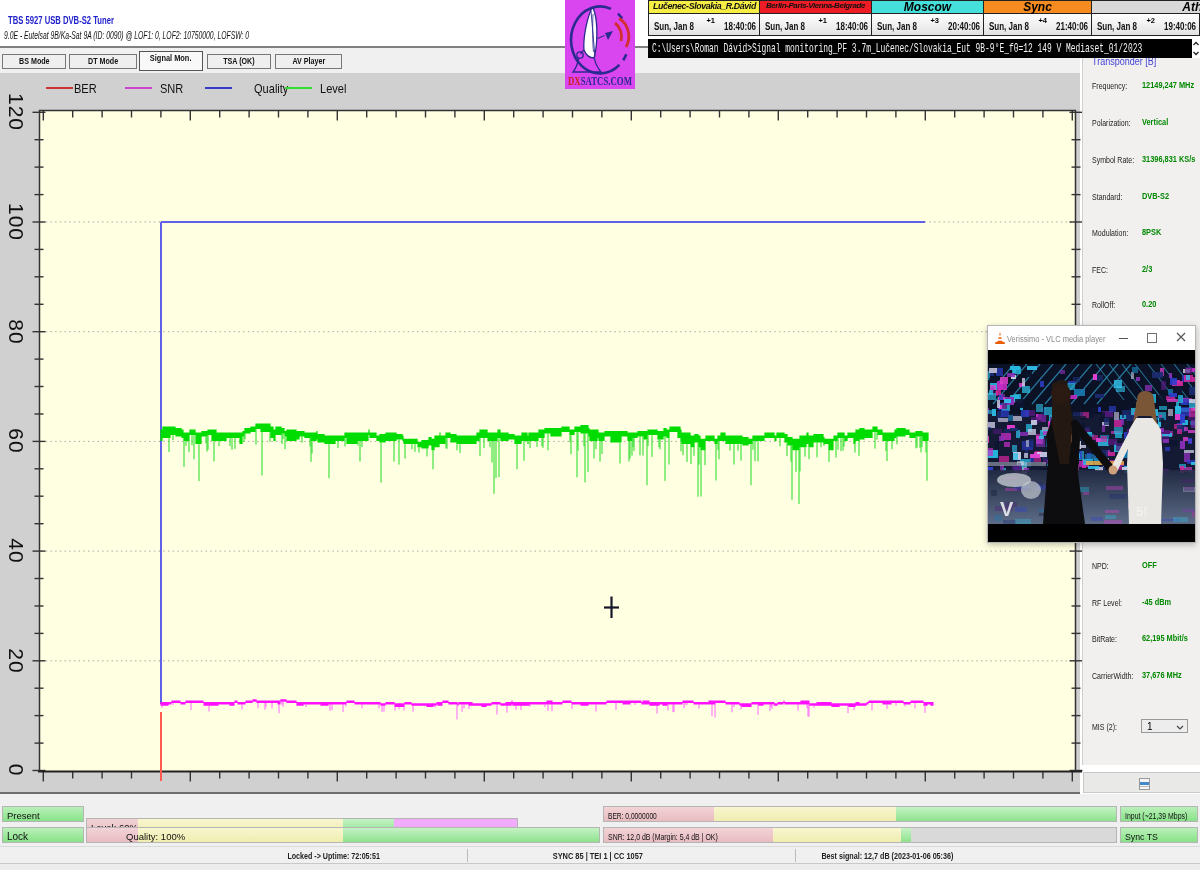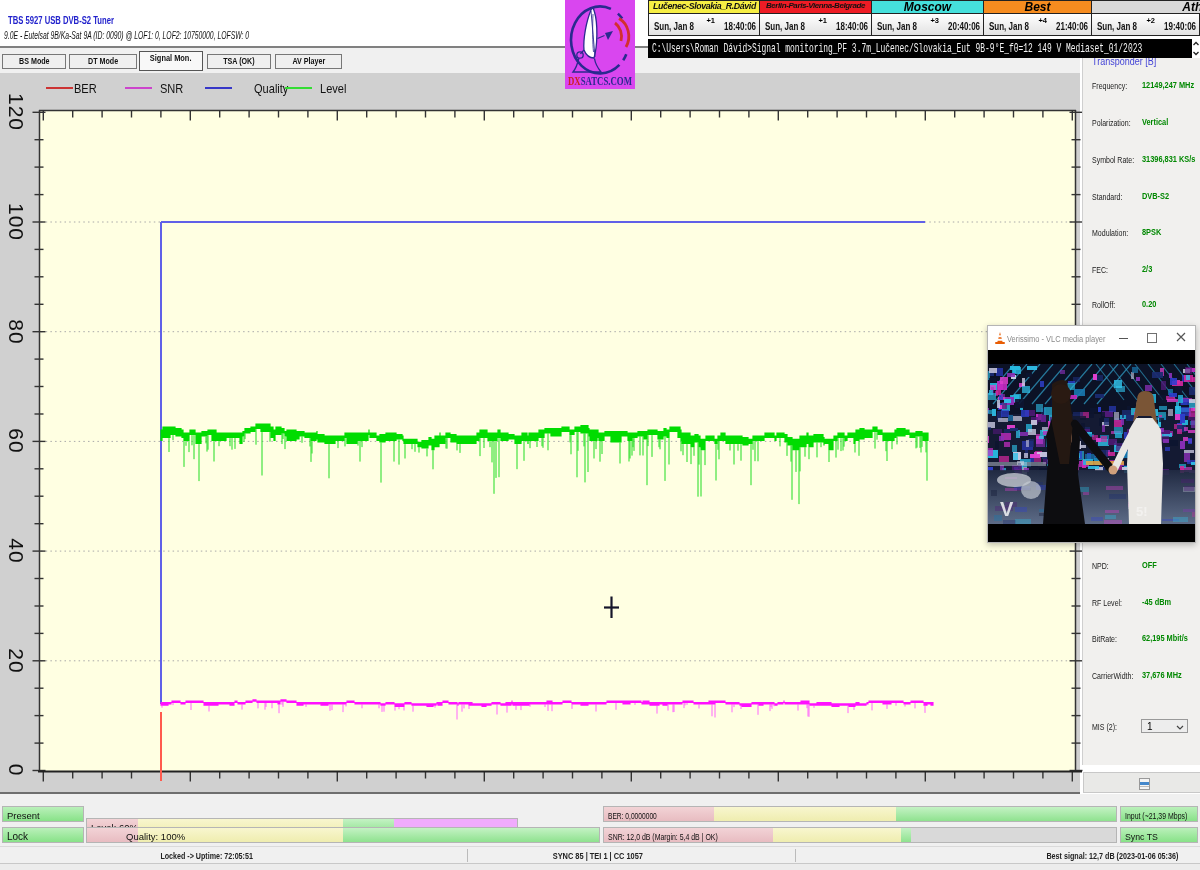--- a/index.html
+++ b/index.html
@@ -221,21 +221,21 @@
 <div class="abs" style="left:1083px;top:772px;width:117px;height:21px;background:#e9e9e7;border:1px solid #c8c8c8;border-right:none;"></div>
 <div class="abs" style="left:1139px;top:778px;width:11px;height:12px;background:#f4f4f4;border:1px solid #999;">
   <div style="position:absolute;left:0;top:2.5px;width:100%;height:3px;background:#4488cc;"></div>
   <div style="position:absolute;left:0;top:7px;width:100%;height:1px;background:#bbb;"></div>
 </div>
 
 <div class="abs" style="left:648px;top:0;width:552px;height:36px;font-weight:bold;z-index:30;">
   <div style="position:absolute;left:0;top:0;width:112px;height:14px;background:#f6ee44;border:1px solid #222;font-style:italic;text-align:center;line-height:12px;overflow:hidden;"><span style="display:inline-block;transform:scaleX(0.98);transform-origin:50% 0;font-size:9px;font-weight:bold;color:#111;white-space:nowrap;vertical-align:top;line-height:normal;letter-spacing:-0.4px;">Lučenec-Slovakia_R.Dávid</span></div>
   <div style="position:absolute;left:112px;top:0;width:112px;height:14px;background:#ee1c25;border:1px solid #222;border-left:none;font-style:italic;text-align:center;line-height:12px;overflow:hidden;"><span style="display:inline-block;transform:scaleX(1.0);transform-origin:50% 0;font-size:8px;font-weight:bold;color:#111;white-space:nowrap;vertical-align:top;line-height:normal;letter-spacing:-0.4px;">Berlin-Paris-Vienna-Belgrade</span></div>
   <div style="position:absolute;left:224px;top:0;width:112px;height:14px;background:#45e0dc;border:1px solid #222;border-left:none;font-style:italic;font-size:12px;text-align:center;line-height:12px;">Moscow</div>
-  <div style="position:absolute;left:336px;top:0;width:108px;height:14px;background:#f68c1f;border:1px solid #222;border-left:none;font-style:italic;font-size:12px;text-align:center;line-height:12px;">Best</div>
+  <div style="position:absolute;left:336px;top:0;width:108px;height:14px;background:#f68c1f;border:1px solid #222;border-left:none;font-style:italic;font-size:12px;text-align:center;line-height:12px;">Sync</div>
   <div style="position:absolute;left:444px;top:0;width:132px;height:14px;background:#d8d8d8;border:1px solid #222;border-left:none;font-style:italic;font-size:12px;text-align:right;line-height:12px;">Athens</div>
 <div style="position:absolute;left:0px;top:14px;width:112px;height:22px;background:linear-gradient(#ffffff,#e2e2e2);border:1px solid #222;border-top:none;">
   <span class="tx" style="left:5px;top:6.5px;"><span style="display:inline-block;transform:scaleX(0.8);transform-origin:0 0;font-size:10px;font-weight:bold;color:#111;white-space:nowrap;vertical-align:top;line-height:normal;">Sun, Jan 8</span></span>
   <span class="tx" style="right:44px;top:2px;font-size:7.5px;line-height:normal;">+1</span>
   <span class="tx" style="right:3px;top:6.5px;"><span style="display:inline-block;transform:scaleX(0.8);transform-origin:100% 0;font-size:10px;font-weight:bold;color:#111;white-space:nowrap;vertical-align:top;line-height:normal;">18:40:06</span></span>
 </div>
     <div style="position:absolute;left:112px;top:14px;width:112px;height:22px;background:linear-gradient(#ffffff,#e2e2e2);border:1px solid #222;border-top:none;border-left:none;">
   <span class="tx" style="left:5px;top:6.5px;"><span style="display:inline-block;transform:scaleX(0.8);transform-origin:0 0;font-size:10px;font-weight:bold;color:#111;white-space:nowrap;vertical-align:top;line-height:normal;">Sun, Jan 8</span></span>
   <span class="tx" style="right:44px;top:2px;font-size:7.5px;line-height:normal;">+1</span>
   <span class="tx" style="right:3px;top:6.5px;"><span style="display:inline-block;transform:scaleX(0.8);transform-origin:100% 0;font-size:10px;font-weight:bold;color:#111;white-space:nowrap;vertical-align:top;line-height:normal;">18:40:06</span></span>
@@ -775,18 +775,18 @@
     <div style="position:absolute;left:169.0px;top:0;width:128.0px;height:14px;background:linear-gradient(#f8f6cf,#efedaf);"></div>
     <div style="position:absolute;left:297.0px;top:0;width:10.2px;height:14px;background:linear-gradient(#c4f2c4,#8fe28f);"></div>
     <span class="tx" style="left:4px;top:3px;"><span style="display:inline-block;transform:scaleX(0.73);transform-origin:0 0;font-size:9.5px;font-weight:normal;color:#111;white-space:nowrap;vertical-align:top;line-height:normal;">SNR: 12,0 dB (Margin: 5,4 dB | OK)</span></span>
   </div>
 <div class="abs" style="left:1120px;top:827px;width:78px;height:16px;border:1px solid #b5b5b5;background:#d9d9d9;overflow:hidden;">
     <div style="position:absolute;left:0.0px;top:0;width:76.0px;height:14px;background:linear-gradient(#baf0ba,#88e288);"></div>
     <span class="tx" style="left:4px;top:3px;"><span style="display:inline-block;transform:scaleX(0.92);transform-origin:0 0;font-size:9.5px;font-weight:normal;color:#111;white-space:nowrap;vertical-align:top;line-height:normal;">Sync TS</span></span>
   </div>
 
 <div class="abs" style="left:0;top:846px;width:1200px;height:18px;background:#f0f0f0;border-top:1px solid #dadada;border-bottom:1px solid #c8c8c8;"></div>
-<div class="tx" style="left:9px;top:850px;width:395px;text-align:center;"><span style="display:inline-block;transform:scaleX(0.75);transform-origin:50% 0;font-size:9.5px;font-weight:bold;color:#222;white-space:nowrap;vertical-align:top;line-height:normal;">Locked -&gt; Uptime: 72:05:51</span></div>
+<div class="tx" style="left:0px;top:850px;width:395px;text-align:right;"><span style="display:inline-block;transform:scaleX(0.75);transform-origin:50% 0;font-size:9.5px;font-weight:bold;color:#222;white-space:nowrap;vertical-align:top;line-height:normal;">Locked -&gt; Uptime: 72:05:51</span></div>
 <div class="tx" style="left:400px;top:850px;width:395px;text-align:center;"><span style="display:inline-block;transform:scaleX(0.78);transform-origin:50% 0;font-size:9.5px;font-weight:bold;color:#222;white-space:nowrap;vertical-align:top;line-height:normal;">SYNC 85 | TEI 1 | CC 1057</span></div>
-<div class="tx" style="left:800px;top:850px;width:400px;text-align:right;"><span style="display:inline-block;transform:scaleX(0.755);transform-origin:50% 0;font-size:9.5px;font-weight:bold;color:#222;white-space:nowrap;vertical-align:top;line-height:normal;">Best signal: 12,7 dB (2023-01-06 05:36)</span></div>
+<div class="tx" style="left:800px;top:850px;width:400px;text-align:left;"><span style="display:inline-block;transform:scaleX(0.755);transform-origin:50% 0;font-size:9.5px;font-weight:bold;color:#222;white-space:nowrap;vertical-align:top;line-height:normal;">Best signal: 12,7 dB (2023-01-06 05:36)</span></div>
 <div class="abs" style="left:467px;top:849px;width:1px;height:13px;background:#bbb;"></div>
 <div class="abs" style="left:795px;top:849px;width:1px;height:13px;background:#bbb;"></div>
 <div class="abs" style="left:0;top:864px;width:1200px;height:6px;background:#ececec;"></div>
 
 </body></html>

